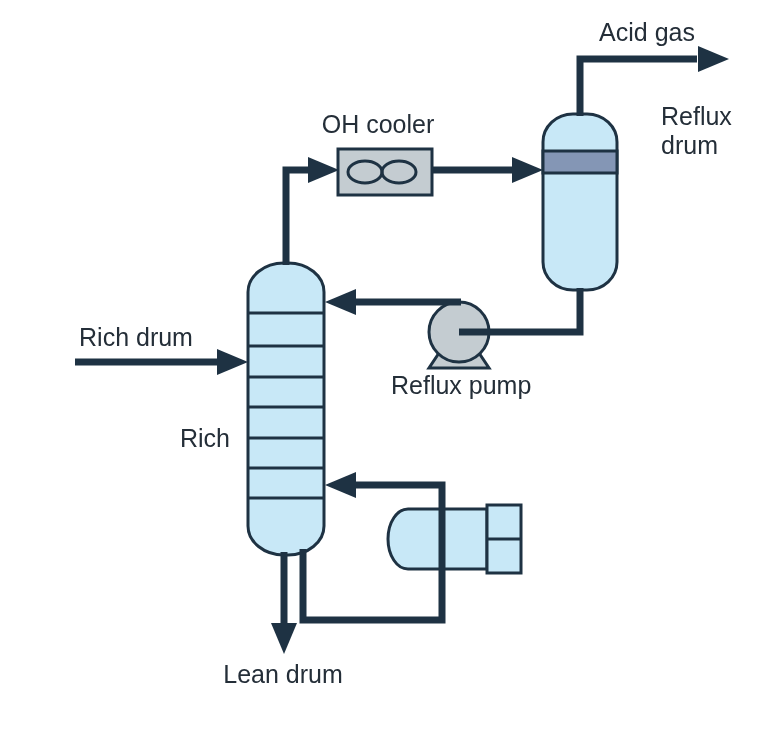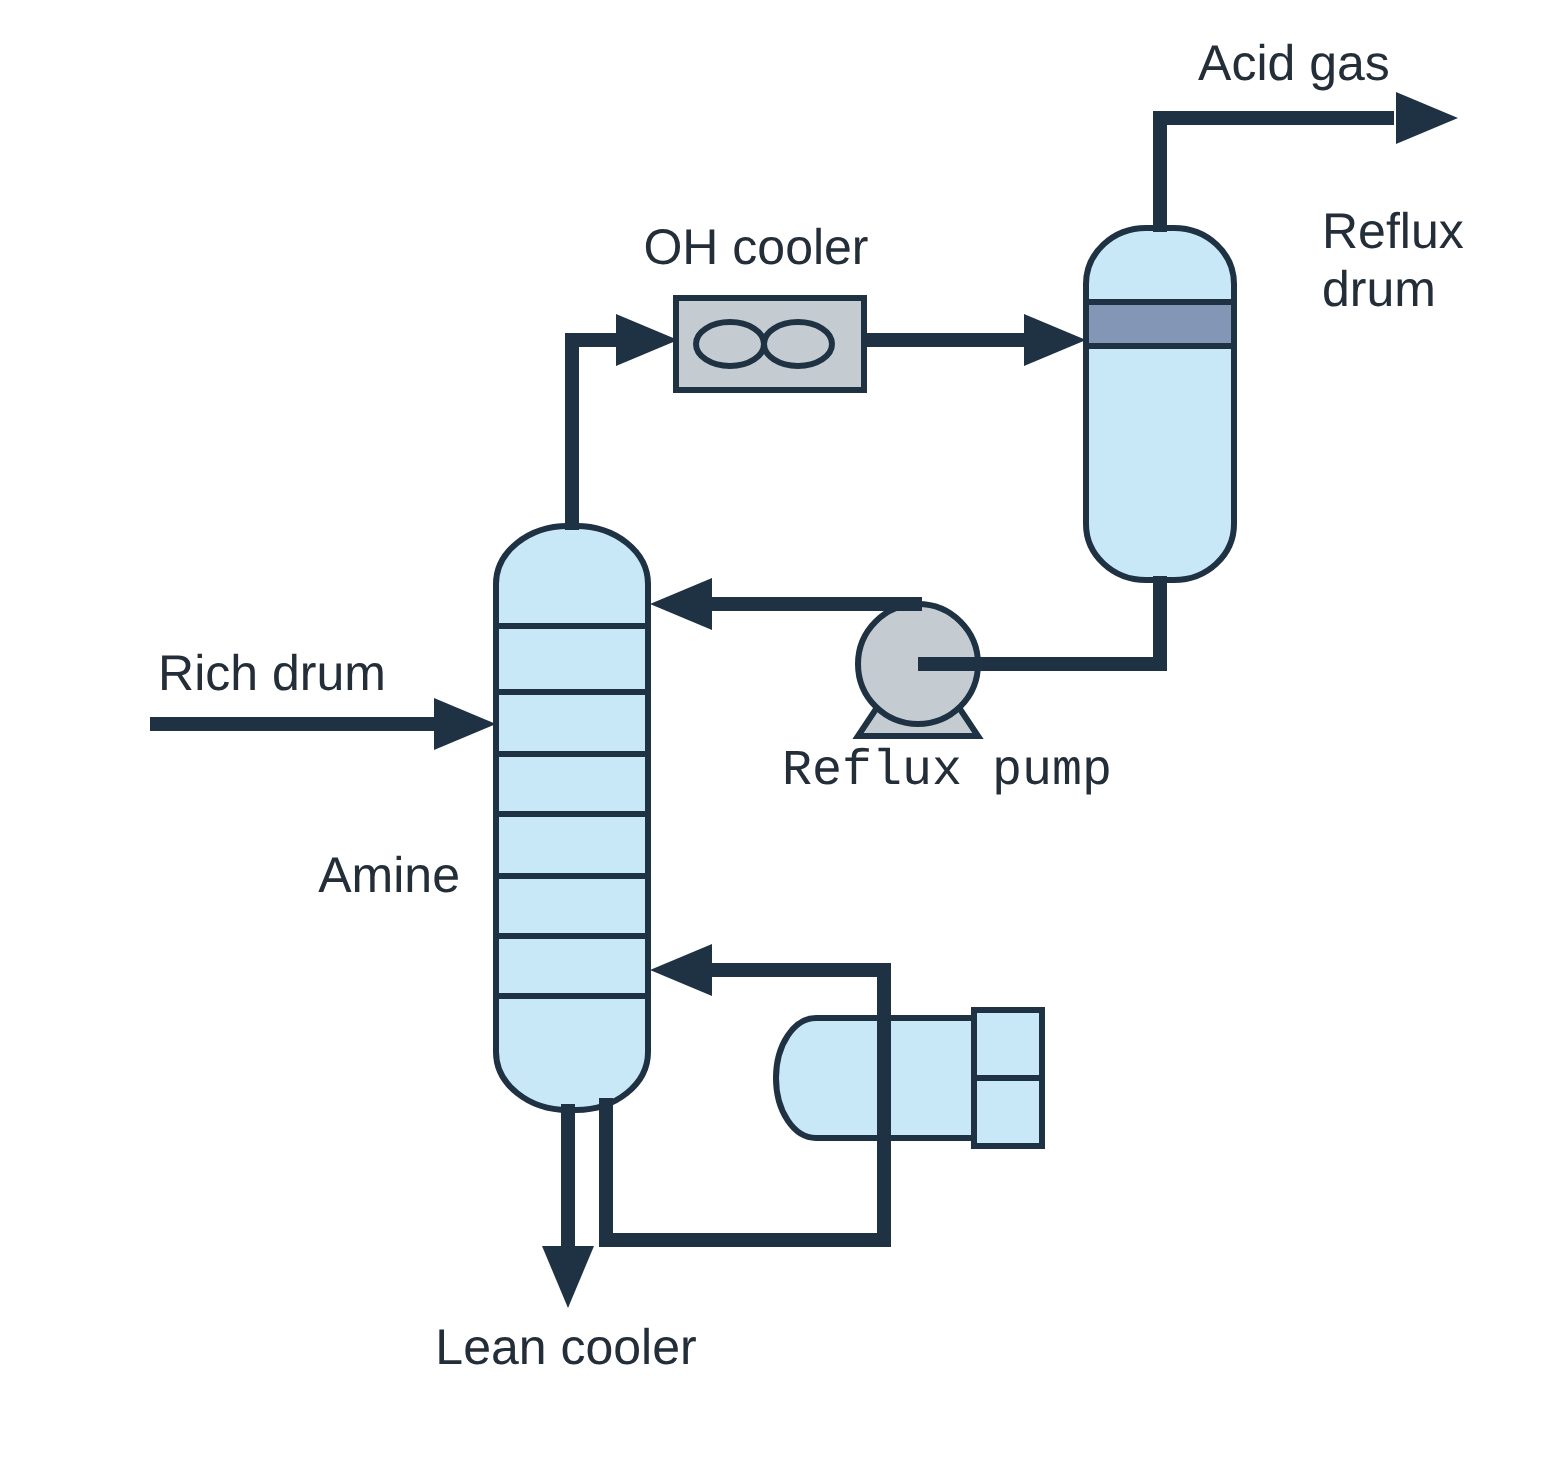--- a/index.html
+++ b/index.html
@@ -110,21 +110,21 @@
   <div class="label center" style="left:318px; top:110px; width:120px;">OH cooler</div>
 
   <div class="label" style="left:630px; top:102px;margin-left:31px;">
     <div>Reflux</div>
     <div>drum</div>
   </div>
 
   <div class="label center" style="left:66px; top:323px; width:140px;">Rich drum</div>
 
   <div class="label right" style="left:30px; top:424px; width:200px;">
-    <div>Amine</div>
+    <div>Rich</div>
   </div>
 
-  <div class="label center" style="left:391px; top:371px; width:140px;font-family:Liberation Mono, monospace;">Reflux pump</div>
+  <div class="label center" style="left:391px; top:371px; width:140px;">Reflux pump</div>
 
 
-  <div class="label center" style="left:213px; top:660px; width:140px;">Lean cooler</div>
+  <div class="label center" style="left:213px; top:660px; width:140px;">Lean drum</div>
 
 </div>
 
 </body></html>

